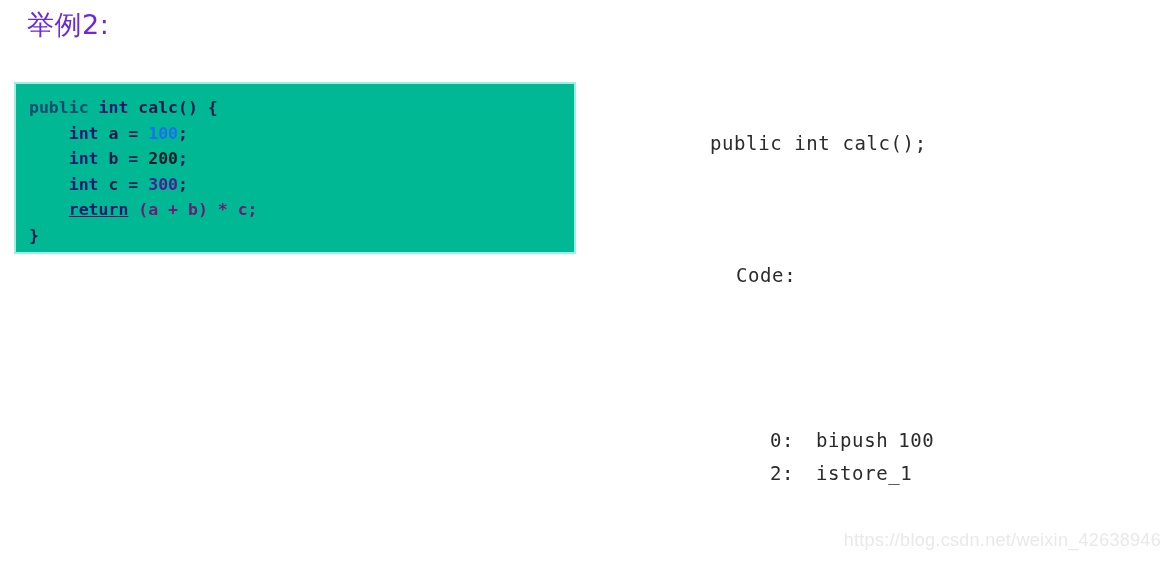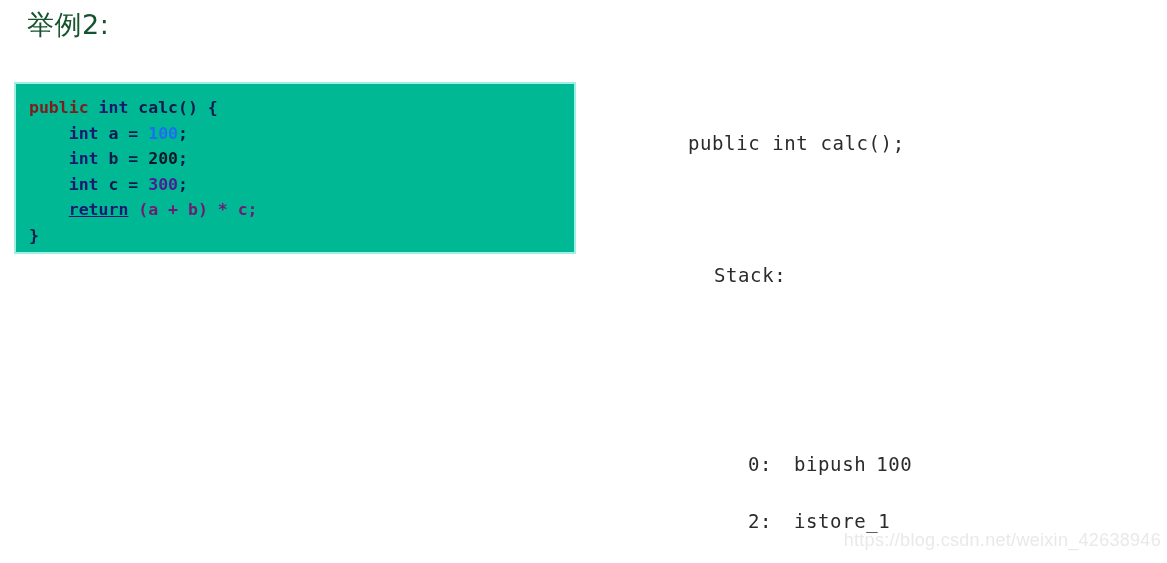--- a/index.html
+++ b/index.html
@@ -33,21 +33,21 @@
     height: 563px;
   }
 
   .page-title {
     position: absolute;
     left: 27px;
     top: 7px;
     font-family: "DejaVu Sans", "Liberation Sans", sans-serif;
     font-size: 27px;
     line-height: 36px;
-    color: #14532d;
+    color: #6d28d9;
     letter-spacing: 0.5px;
     white-space: pre;
   }
 
   .code-card {
     position: absolute;
     left: 14px;
     top: 82px;
     width: 562px;
     height: 172px;
@@ -68,21 +68,21 @@
     white-space: pre;
   }
 
   .tok-kw    { color: #191970; font-weight: 700; }
   .tok-num   { color: #1e6ef0; font-weight: 700; }
   .tok-ident { color: #101a4d; font-weight: 700; }
 
   
   .right-pane {
     position: absolute;
-    left: 588px;
+    left: 610px;
     top: 0;
     width: 557px;
     height: 459px;
   }
 
   .bytecode {
     position: absolute;
     left: 100px;
     top: 28px;
     font-family: "DejaVu Sans Mono", "Liberation Mono", monospace;
@@ -94,21 +94,21 @@
   }
 
   .bc-line {
     height: 33px;
     white-space: pre;
   }
 
   .bc-sig       { padding-left: 0px; }
   .bc-code      { padding-left: 26px; }
   .bc-stackinfo { padding-left: 40px; }
-  .bc-instr     { padding-left: 40px; margin-top: 24px; }
+  .bc-instr     { padding-left: 40px; }
 
   .bc-offset {
     display: inline-block;
     width: 44px;
     text-align: right;
     white-space: pre;
   }
   .bc-mnemonic {
     display: inline-block;
     padding-left: 22px;
@@ -136,37 +136,37 @@
 </head>
 <body>
 
 <div id="page" style="background: rgb(255, 255, 255);">
 
   <div class="left-pane">
 
     <div class="page-title">举例2:</div>
 
     <div class="code-card" style="background: rgb(0, 184, 148); border-color: rgb(159, 240, 228);">
-      <pre id="java-source"><span class="tok-kw" style="color: #7f1d1d;">public</span><span class="tok-ident" style="color: rgb(16, 26, 77);"> </span><span class="tok-kw" style="color: rgb(25, 25, 112);">int</span><span class="tok-ident" style="color: rgb(16, 26, 77);"> calc() {</span>
+      <pre id="java-source"><span class="tok-kw" style="color: #0c4a6e;">public</span><span class="tok-ident" style="color: rgb(16, 26, 77);"> </span><span class="tok-kw" style="color: rgb(25, 25, 112);">int</span><span class="tok-ident" style="color: rgb(16, 26, 77);"> calc() {</span>
     <span class="tok-kw" style="color: rgb(25, 25, 112);">int</span><span class="tok-ident" style="color: rgb(16, 26, 77);"> a = </span><span class="tok-num" style="color: rgb(30, 110, 240);">100</span><span class="tok-ident" style="color: rgb(16, 26, 77);">;</span>
     <span class="tok-kw" style="color: rgb(25, 25, 112);">int</span><span class="tok-ident" style="color: rgb(16, 26, 77);"> b = </span><span class="tok-num" style="color: #0f172a;">200</span><span class="tok-ident" style="color: rgb(16, 26, 77);">;</span>
     <span class="tok-kw" style="color: rgb(25, 25, 112);">int</span><span class="tok-ident" style="color: rgb(16, 26, 77);"> c = </span><span class="tok-num" style="color: #4c1d95;">300</span><span class="tok-ident" style="color: rgb(16, 26, 77);">;</span>
     <span class="tok-kw" style="color: rgb(25, 25, 112); text-decoration: underline;">return</span><span class="tok-ident" style="color: #701a75;"> (a + b) * c;</span>
 <span class="tok-ident" style="color: rgb(16, 26, 77);">}</span></pre>
     </div>
 
   </div>
 
   <div class="right-pane">
 
     <div class="bytecode">
 
       <div class="bc-line bc-sig">public int calc();</div>
 
-      <div class="bc-line bc-code">Stack:</div>
+      <div class="bc-line bc-code">Code:</div>
 
 
       <div id="instruction-list"><div class="bc-line bc-instr"><span class="bc-offset">0:</span><span class="bc-mnemonic">bipush</span><span class="bc-operand">100</span></div><div class="bc-line bc-instr"><span class="bc-offset">2:</span><span class="bc-mnemonic">istore_1</span></div></div>
 
       
 
     </div>
 
   </div>
 

